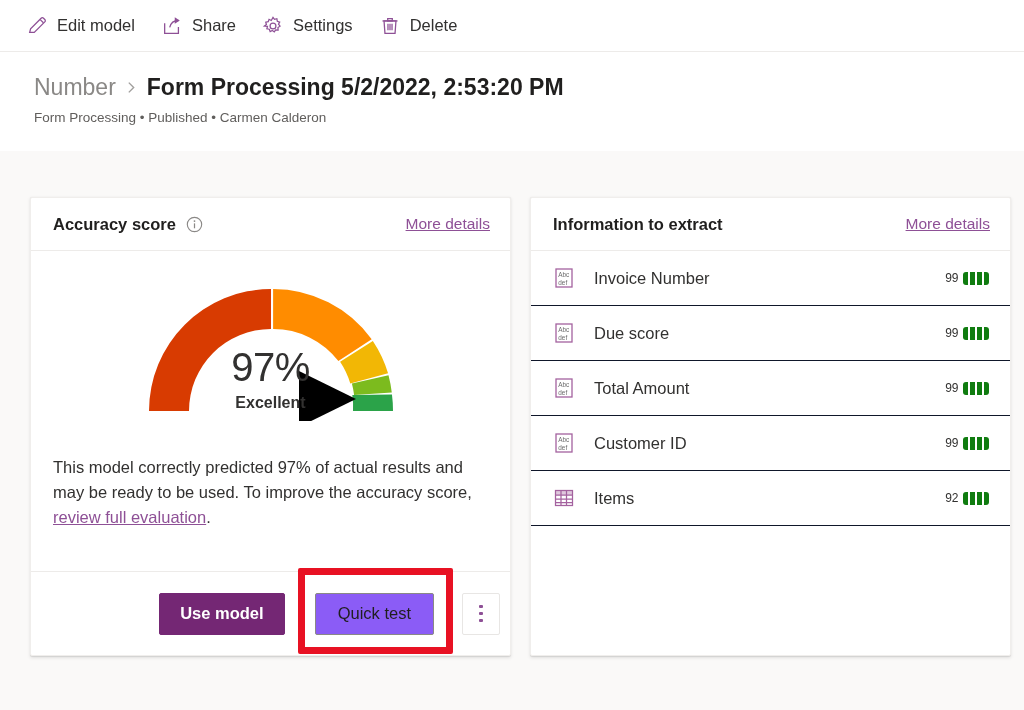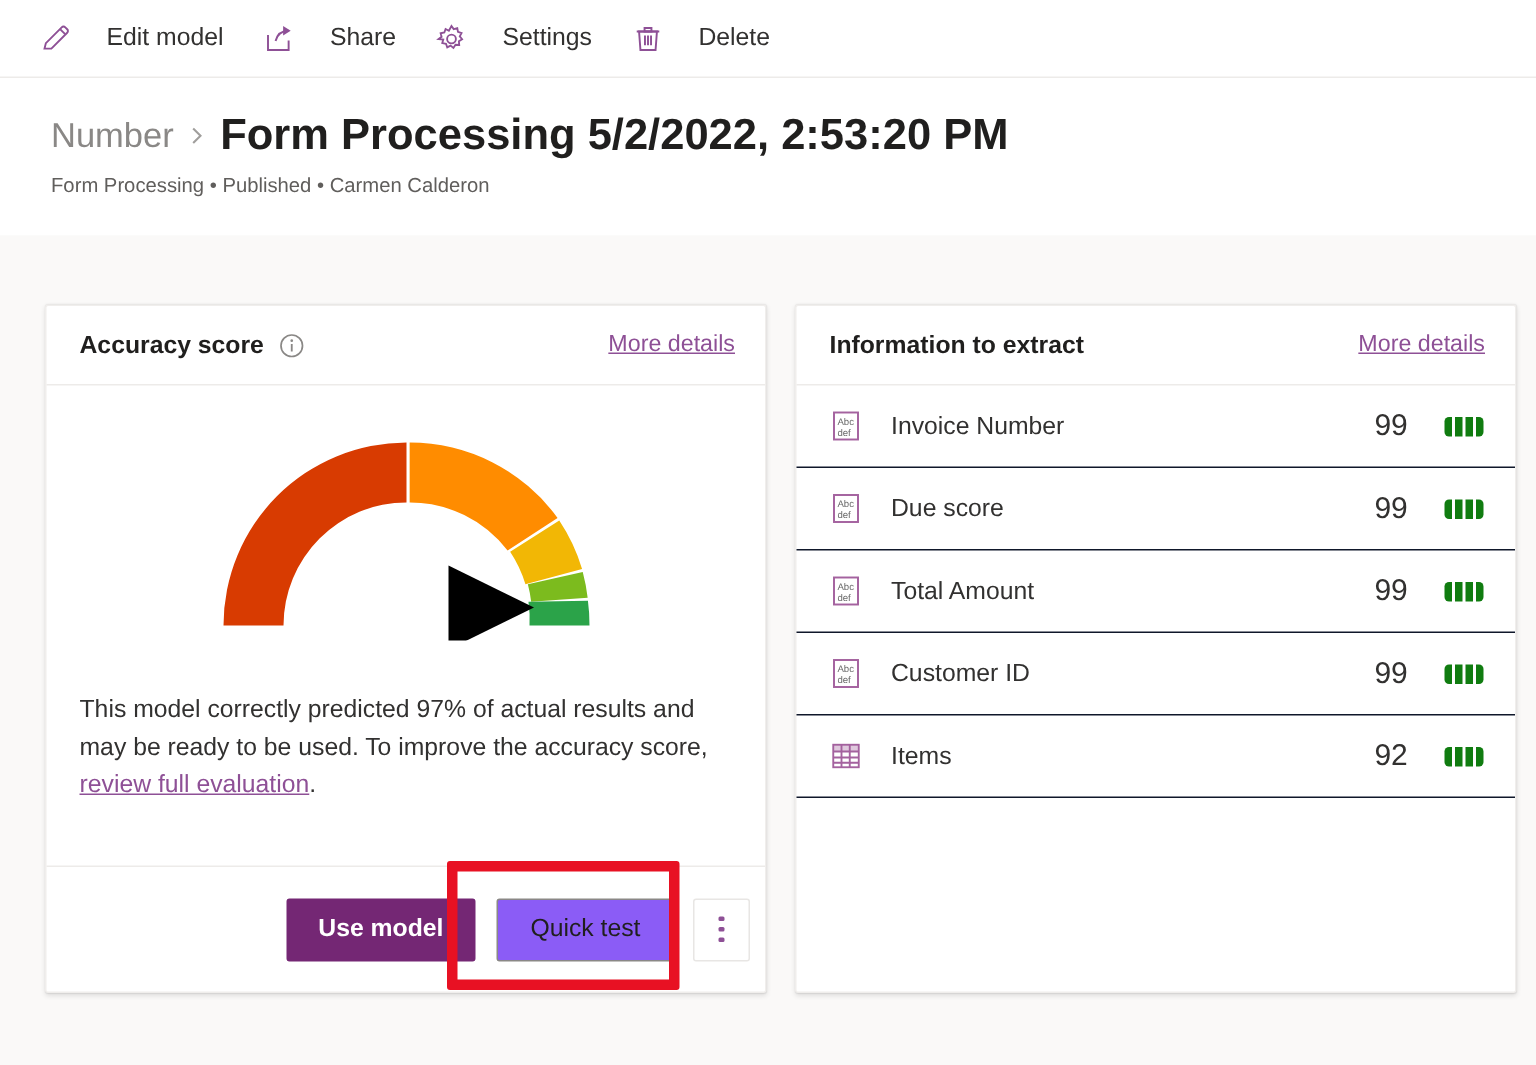--- a/index.html
+++ b/index.html
@@ -16,21 +16,21 @@
     background: #ffffff;
     border-bottom: 1px solid #edebe9;
     display: flex;
     align-items: center;
     padding-left: 14px;
     gap: 2px;
   }
   .cmd-item {
     display: flex;
     align-items: center;
-    gap: 23px;
+    gap: 9px;
     height: 40px;
     padding: 0 12px;
     cursor: pointer;
     border-radius: 2px;
   }
   .cmd-label {
     font-size: 16.5px;
     color: #323130;
     white-space: nowrap;
   }
@@ -46,21 +46,21 @@
     align-items: center;
     gap: 9px;
   }
   .crumb-root {
     font-size: 23px;
     color: #8a8886;
     cursor: pointer;
   }
   .crumb-sep { color: #a19f9d; width: 13px; height: 13px; display: block; }
   .crumb-current {
-    font-size: 29px;
+    font-size: 23px;
     font-weight: bold;
     color: #201f1e;
   }
   .subtitle {
     font-size: 13.5px;
     color: #605e5c;
     margin-top: 9px;
   }
 
   
@@ -147,21 +147,21 @@
   }
 
   .card-footer {
     margin-top: auto;
     border-top: 1px solid #edebe9;
     height: 84px;
     display: flex;
     align-items: center;
     justify-content: flex-end;
     padding-right: 10px;
-    gap: 0px;
+    gap: 16px;
     position: relative;
   }
   .btn {
     height: 42px;
     font-size: 16.5px;
     font-family: "Liberation Sans", sans-serif;
     cursor: pointer;
     border-radius: 2px;
   }
   .btn-primary {
@@ -220,23 +220,23 @@
     cursor: pointer;
   }
   .xicon { width: 24px; height: 24px; flex: 0 0 24px; display: block; }
   .xlabel {
     font-size: 16.5px;
     color: #323130;
     margin-left: 18px;
     flex: 1 1 auto;
   }
   .xscore {
-    font-size: 20px;
-    color: #323130;
-    margin-right: 24px;
+    font-size: 12px;
+    color: #323130;
+    margin-right: 4px;
   }
   .bars { display: flex; align-items: center; gap: 1.5px; }
   .bar { width: 5.5px; height: 13px; background: #107c10; display: block; }
   .bar:first-child { border-top-left-radius: 3px; border-bottom-left-radius: 3px; }
   .bar:last-child  { border-top-right-radius: 3px; border-bottom-right-radius: 3px; }
 </style>
 </head>
 <body>
 
 <div class="commandbar">
@@ -320,20 +320,24 @@
           <path d="M 233.85 70.04 A 122 122 0 0 1 249.05 102.3 L 211.3 112.5 A 82 82 0 0 0 201.1 90.82 Z" fill="#f2b705"></path>
 
           <path d="M 249.5 104.25 A 122 122 0 0 1 252.78 121.5 L 215.1 124.1 A 82 82 0 0 0 212.9 112.5 Z" fill="#7cbb1e"></path>
 
           <path d="M 252.95 123.5 A 122 122 0 0 1 254 140 L 214 140 A 82 82 0 0 0 213.3 124.1 Z" fill="#2ba349"></path>
 
           <g>
             <path d="M 160 100 L 217 128 L 160 156 Z" fill="#000000"></path>
           </g>
         </svg>
+        <div class="gauge-text">
+          <div class="gauge-pct">97%</div>
+          <div class="gauge-word">Excellent</div>
+        </div>
       </div>
 
       <div class="desc">
         <span>This model correctly predicted 97% of actual results and may be ready to be used. To improve the accuracy score, </span><span class="desc-link">review full evaluation</span><span>.</span>
       </div>
 
       <div class="card-footer">
         <button class="btn btn-primary">Use model</button>
         <button class="btn btn-default">Quick test</button>
         <div class="kebab">

